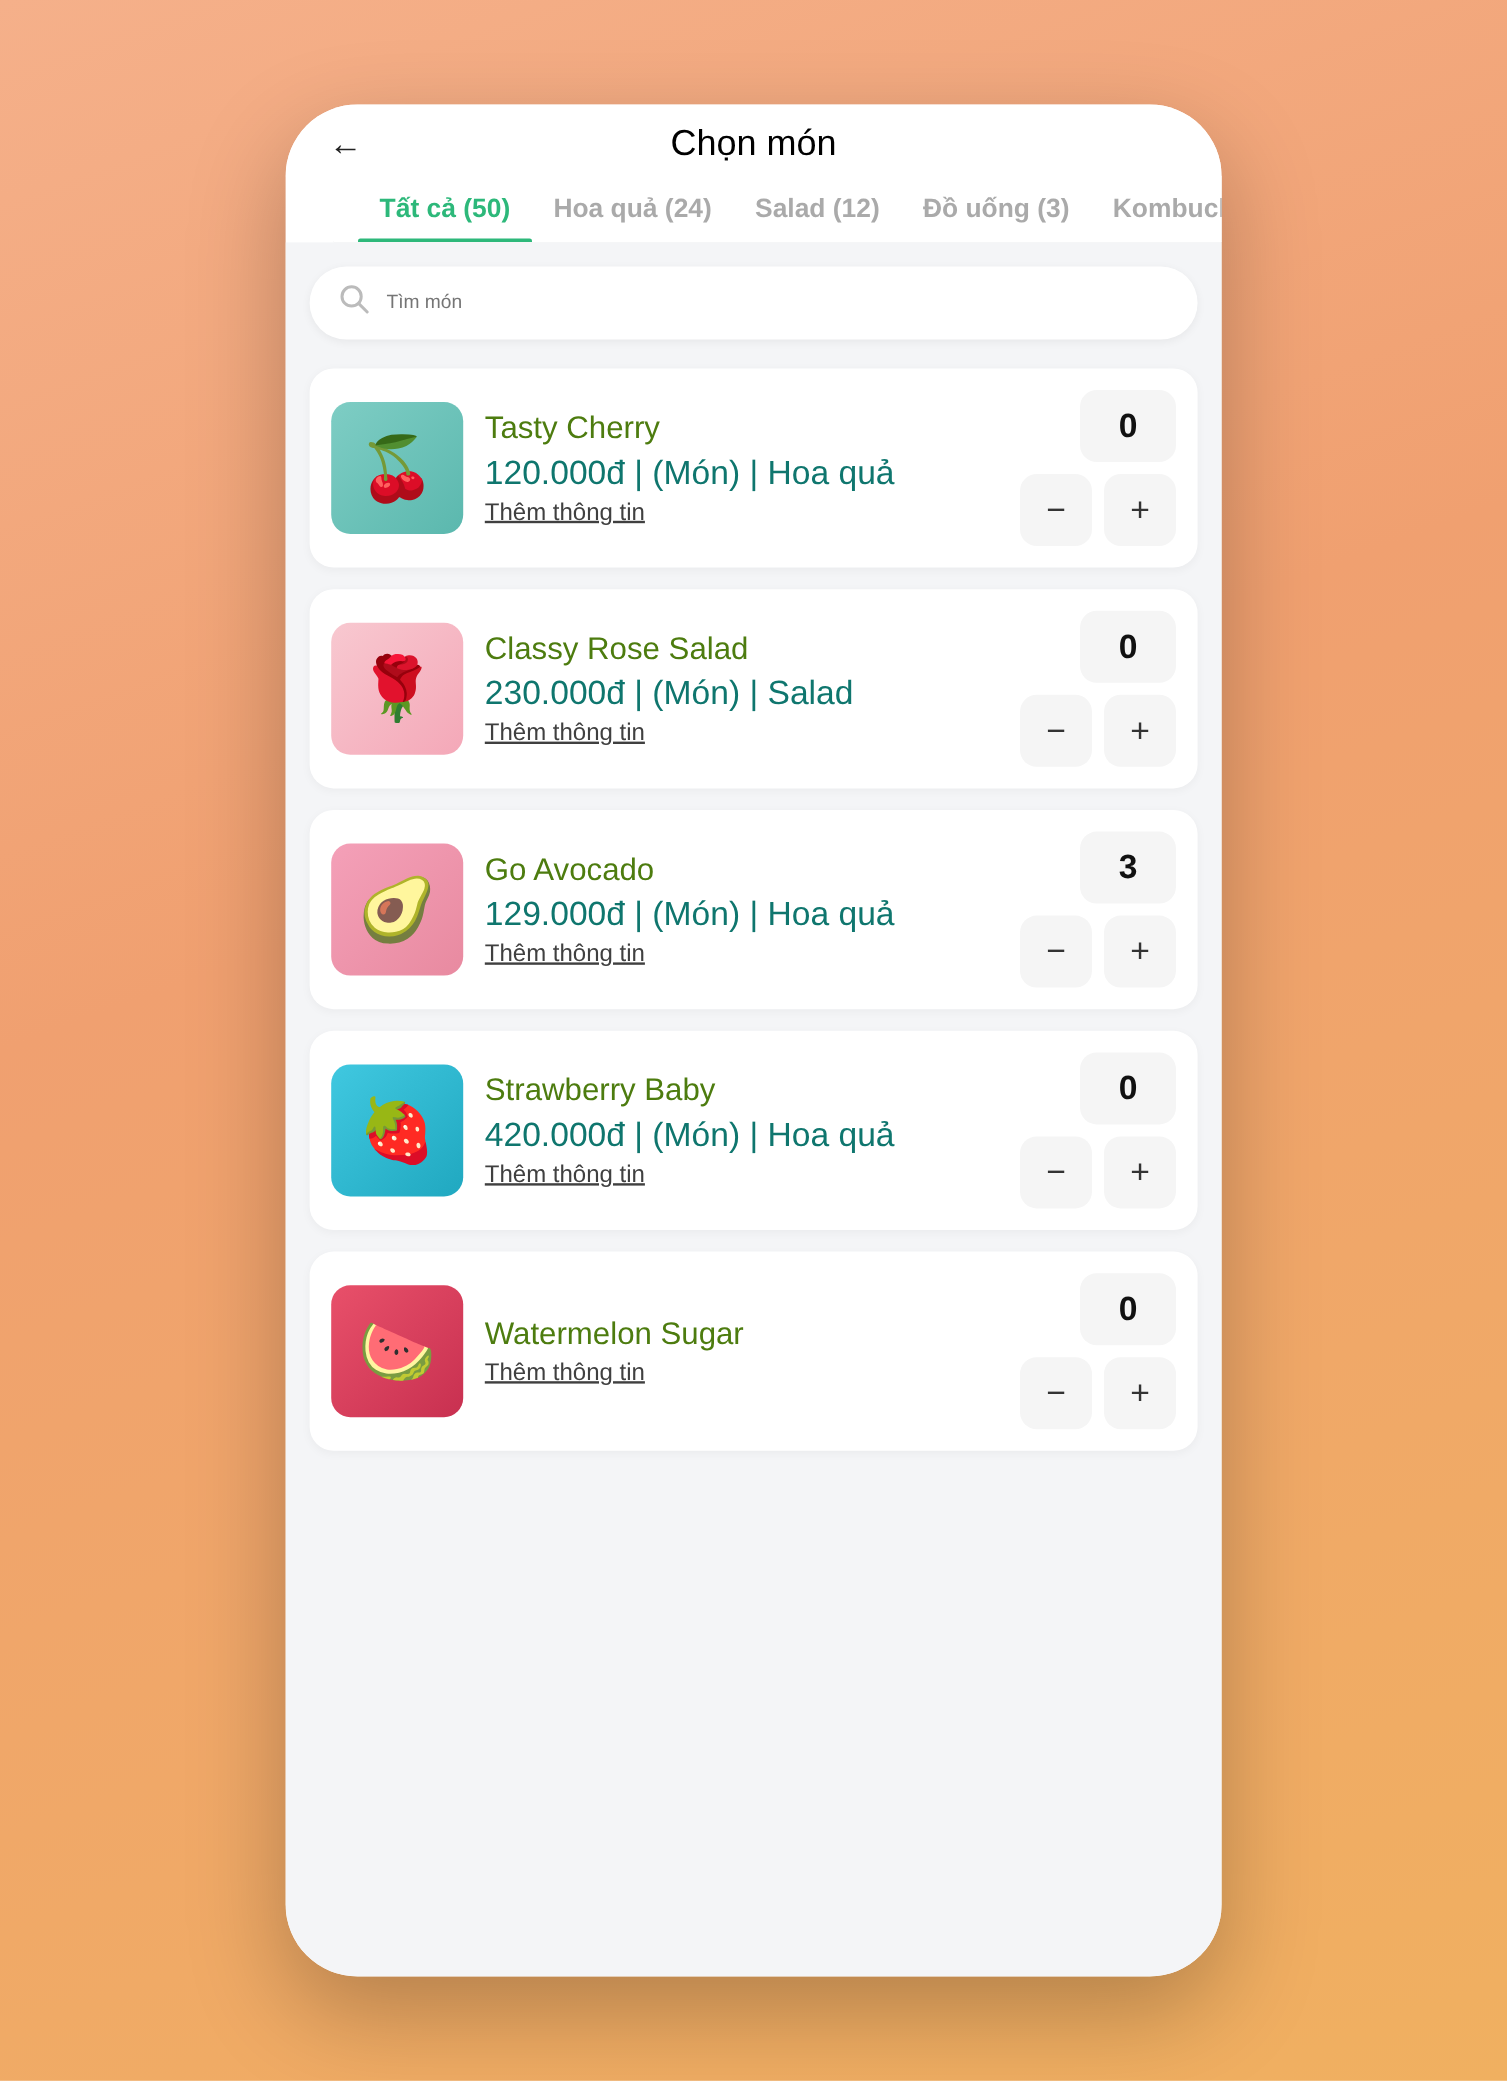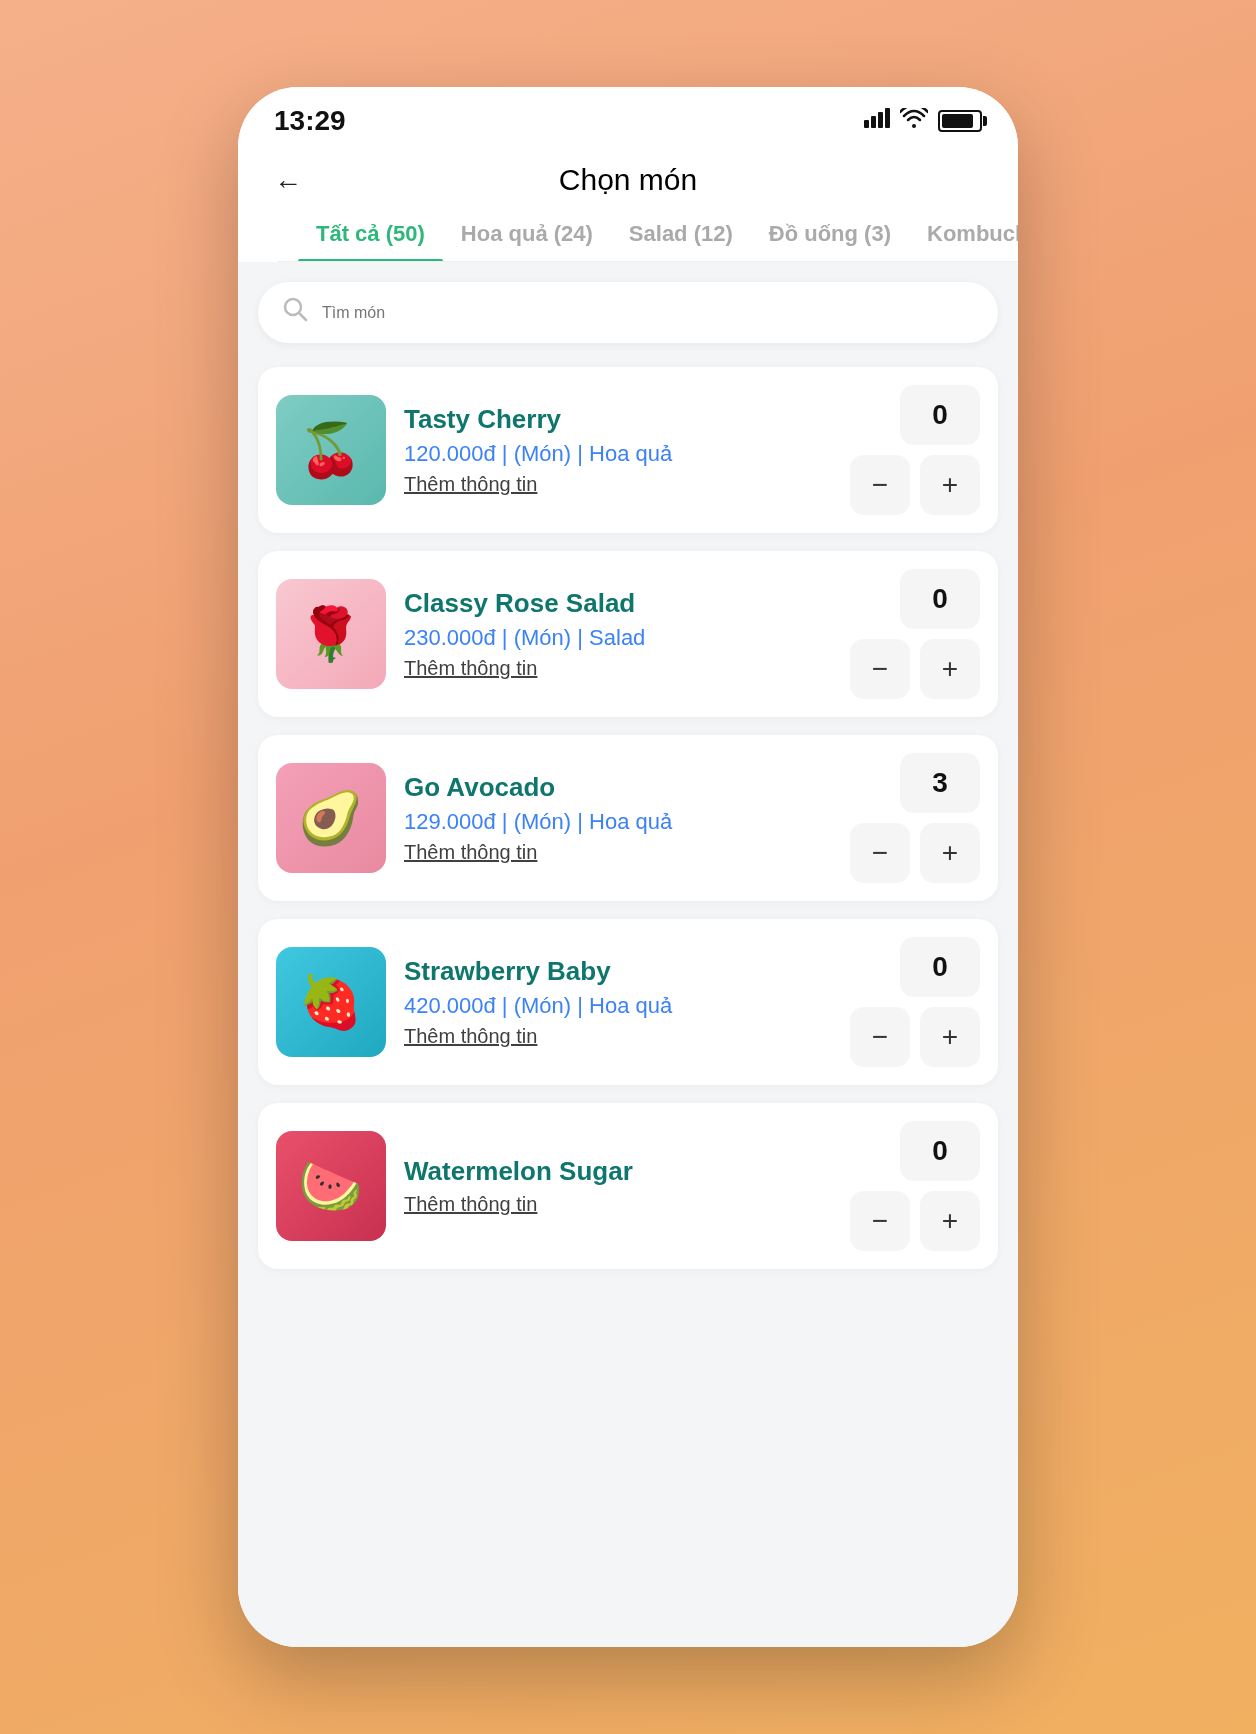--- a/index.html
+++ b/index.html
@@ -231,28 +231,28 @@
       justify-content: center;
       font-size: 48px;
     }
 
     .item-info {
       flex: 1;
     }
 
     .item-name {
       font-size: 26px;
-      font-weight: 700;
+      font-weight: 400;
+      color: #4d7c0f;
+      margin-bottom: 6px;
+    }
+
+    .item-price {
+      font-size: 28px;
       color: #0f766e;
-      margin-bottom: 6px;
-    }
-
-    .item-price {
-      font-size: 22px;
-      color: #3b82f6;
       margin-bottom: 6px;
     }
 
     .item-more-link {
       font-size: 20px;
       color: #404040;
       text-decoration: underline;
       cursor: pointer;
       text-align: right;
     }
@@ -294,44 +294,20 @@
       display: flex;
       align-items: center;
       justify-content: center;
     }
   </style>
 </head>
 <body>
 
 <div class="phone-frame">
 
-  <div class="status-bar">
-    <span class="status-time">13:29</span>
-    <div class="status-icons">
-      <span class="signal-icon">
-        <svg width="26" height="20" viewBox="0 0 26 20">
-          <rect x="0" y="12" width="5" height="8" rx="1" fill="#111"></rect>
-          <rect x="7" y="8" width="5" height="12" rx="1" fill="#111"></rect>
-          <rect x="14" y="4" width="5" height="16" rx="1" fill="#111"></rect>
-          <rect x="21" y="0" width="5" height="20" rx="1" fill="#111"></rect>
-        </svg>
-      </span>
-      <span class="wifi-icon">
-        <svg width="28" height="20" viewBox="0 0 28 20">
-          <path d="M14 16 a1.5 1.5 0 0 1 0 4 a1.5 1.5 0 0 1 0-4z" fill="#111"></path>
-          <path d="M8 12 q6-6 12 0" stroke="#111" stroke-width="2.5" fill="none" stroke-linecap="round"></path>
-          <path d="M4 8 q10-10 20 0" stroke="#111" stroke-width="2.5" fill="none" stroke-linecap="round"></path>
-          <path d="M0 4 q14-14 28 0" stroke="#111" stroke-width="2.5" fill="none" stroke-linecap="round"></path>
-        </svg>
-      </span>
-      <div class="battery-box">
-        <div class="battery-fill"></div>
-      </div>
-    </div>
-  </div>
 
   <div class="header">
     <button class="back-btn">←</button>
     <span class="header-title">Chọn món</span>
   </div>
 
   <div class="tabs-container">
 
   <div class="tab-item active">Tất cả (50)</div>
       <div class="tab-item">Hoa quả (24)</div>

